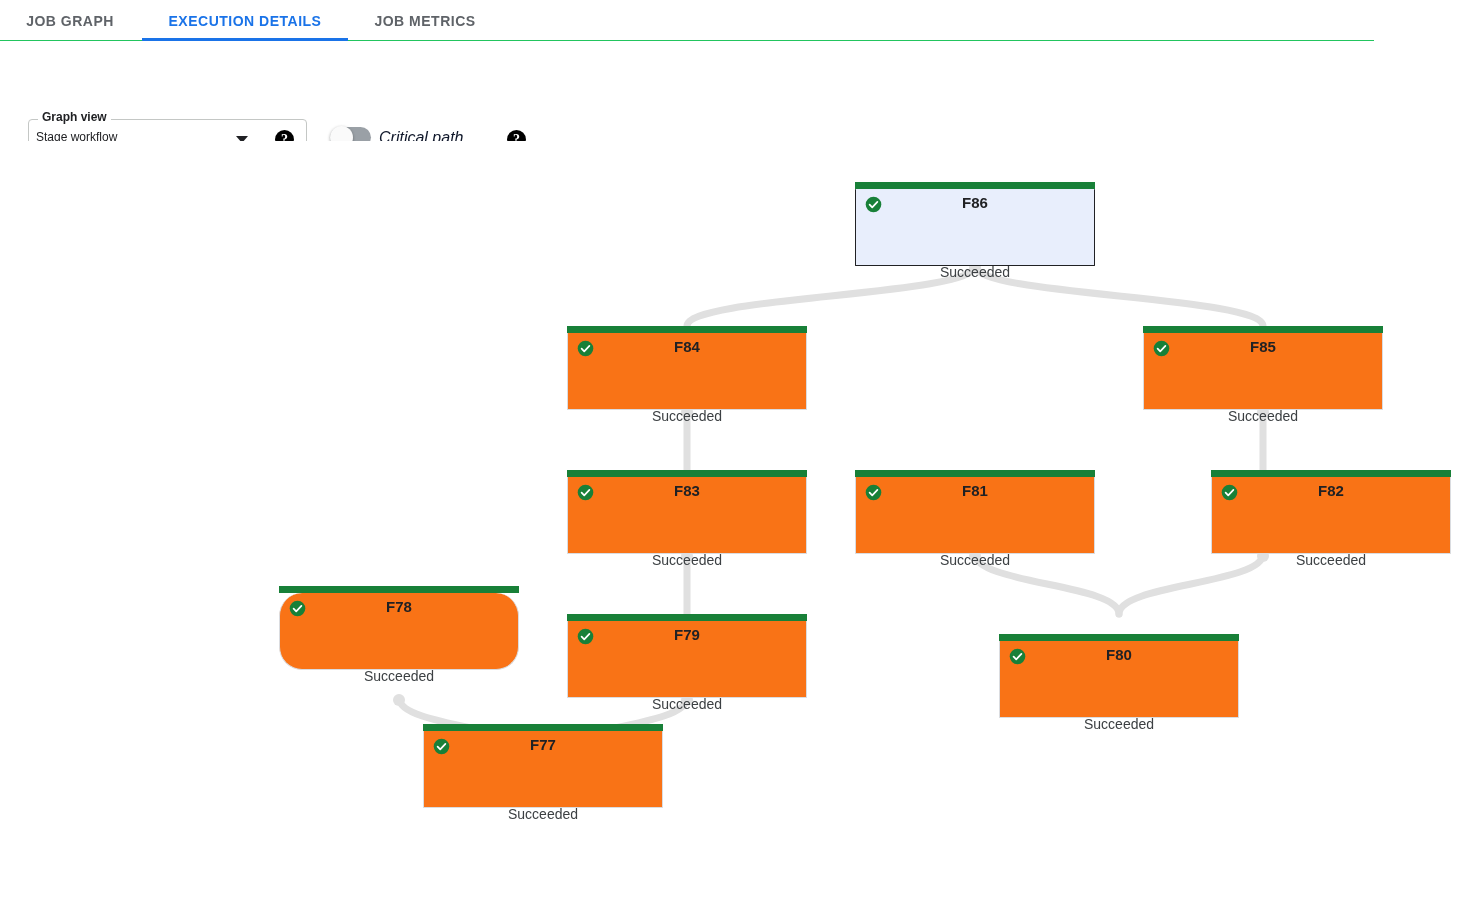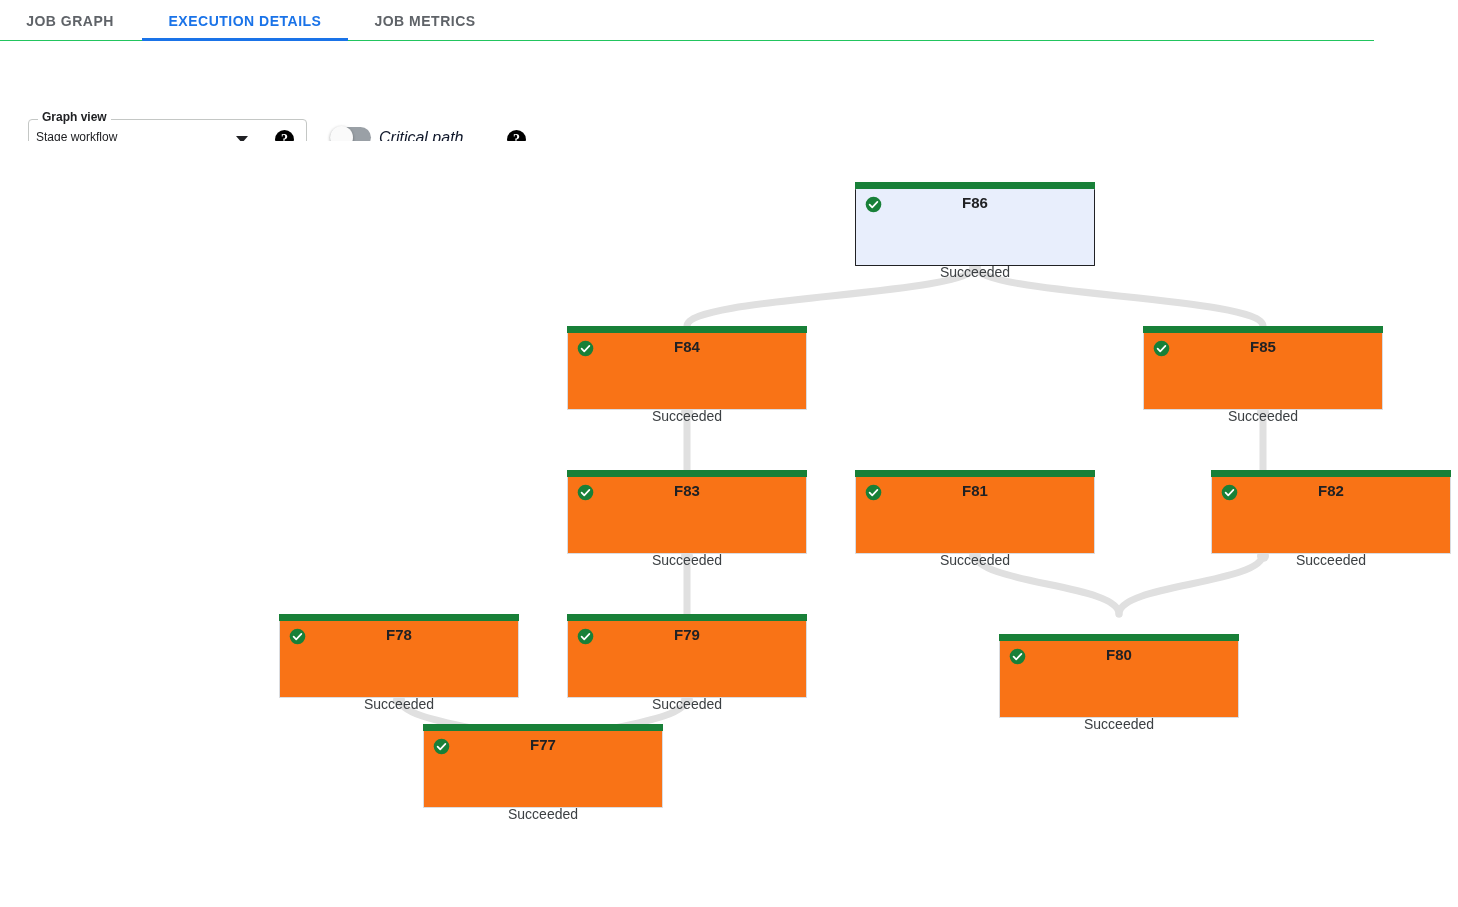--- a/index.html
+++ b/index.html
@@ -231,21 +231,21 @@
       </div>
       <div class="node" style="left: 1211px; top: 336px;">
         <div class="node-bar" style="background: rgb(24, 128, 56);"></div>
         <svg class="status-icon" viewBox="0 0 24 24">
           <circle cx="12" cy="12" r="11" fill="#188038"></circle>
           <path d="M6.5 12.2 L10.2 16 L17.5 8.4" stroke="#ffffff" stroke-width="2.4" fill="none" stroke-linecap="round" stroke-linejoin="round"></path>
         </svg>
         <div class="node-title">F82</div>
         <div class="node-status">Succeeded</div>
       </div>
-      <div class="node" style="left: 279px; top: 480px;">
+      <div class="node" style="left: 279px; top: 452px; border-radius: 23px;">
         <div class="node-bar" style="background: rgb(24, 128, 56);"></div>
         <svg class="status-icon" viewBox="0 0 24 24">
           <circle cx="12" cy="12" r="11" fill="#188038"></circle>
           <path d="M6.5 12.2 L10.2 16 L17.5 8.4" stroke="#ffffff" stroke-width="2.4" fill="none" stroke-linecap="round" stroke-linejoin="round"></path>
         </svg>
         <div class="node-title">F78</div>
         <div class="node-status">Succeeded</div>
       </div>
       <div class="node" style="left: 567px; top: 480px;">
         <div class="node-bar" style="background: rgb(24, 128, 56);"></div>

